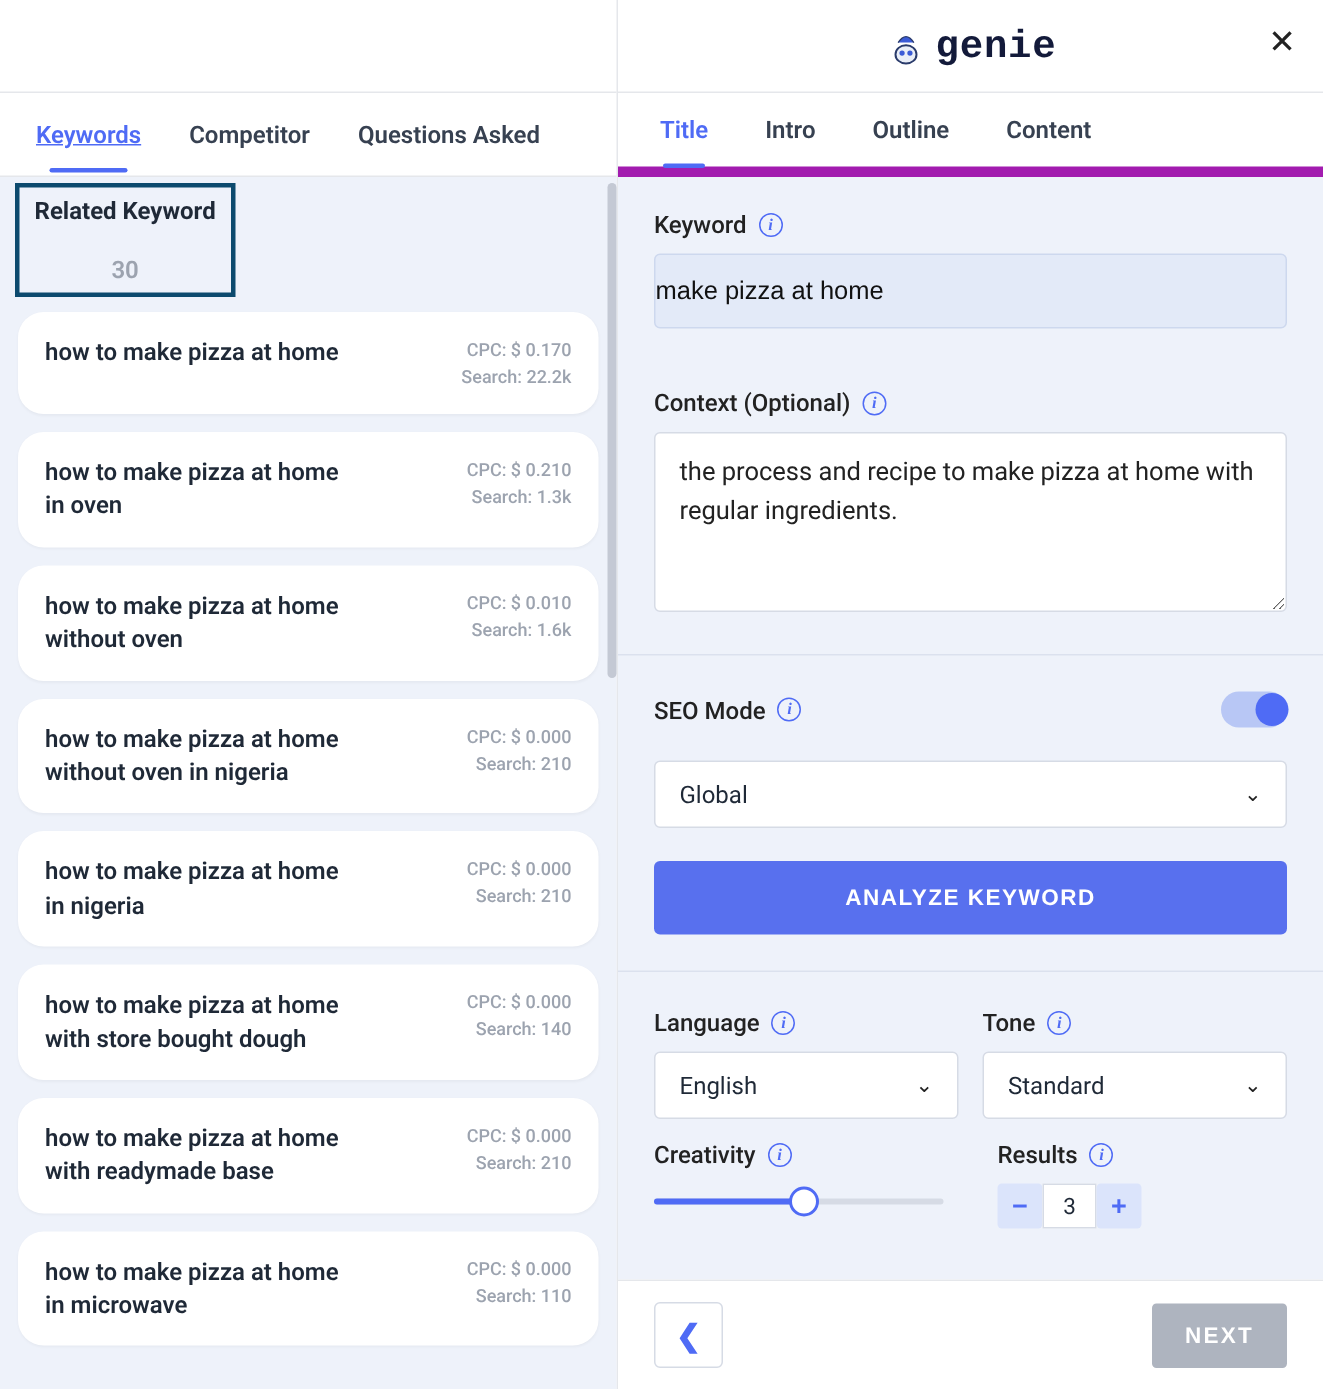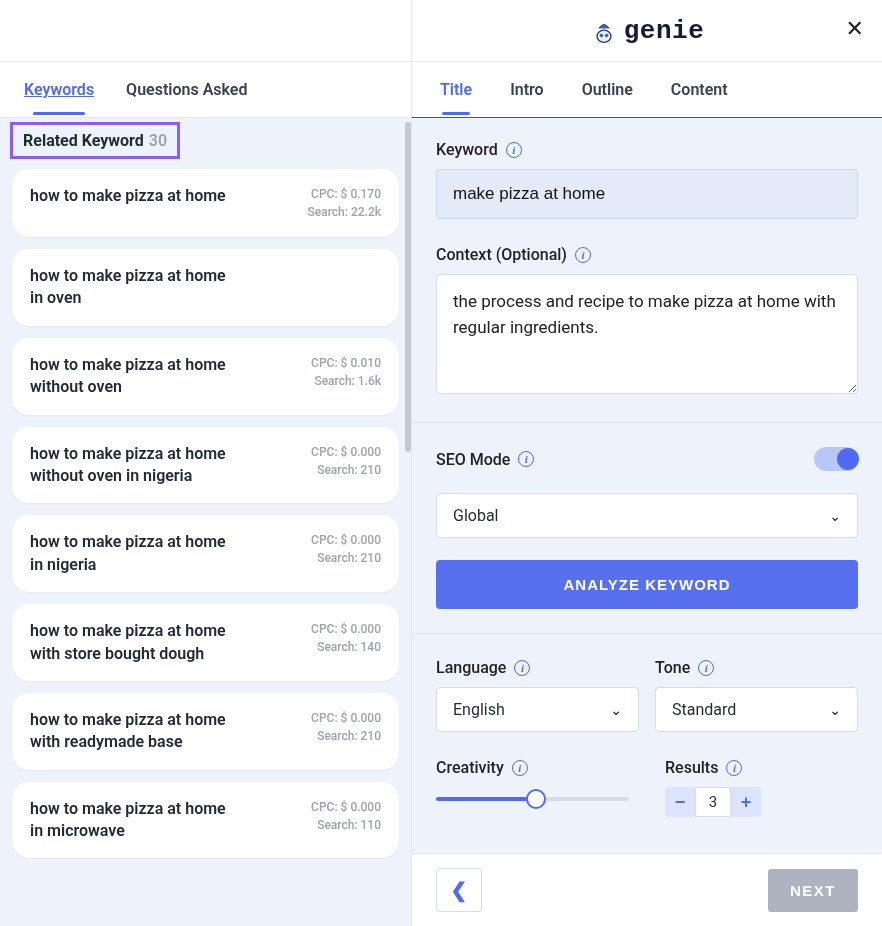--- a/index.html
+++ b/index.html
@@ -58,27 +58,28 @@
     width: 52px;
     margin: 0 auto;
   }
   .left-body {
     background: #eef2fa;
     flex: 1;
     overflow-y: auto;
     padding: 0 12px 12px 12px;
   }
   .rel-kw-box {
-    border: 3px solid #8b5cf6;
+    border: 3px solid #0c4a6e;
     padding: 6px 10px;
     display: inline-flex;
     align-items: center;
-    gap: 5px;
+    gap: 20px;
     margin: 4px 0 10px -2px;
     background: #eef2fa;
+    flex-direction: column;
   }
   .rel-kw-label {
     font-weight: 700;
     font-size: 16px;
     color: #1f2937;
   }
   .rel-kw-count {
     color: #9ca3af;
     font-size: 16px;
     font-weight: 600;
@@ -157,21 +158,21 @@
     color: #222;
     cursor: pointer;
     line-height: 1;
   }
   .tabs-right {
     display: flex;
     align-items: center;
     padding: 0 28px;
     gap: 38px;
     height: 56px;
-    border-bottom: 1px solid #a21caf;
+    border-bottom: 7px solid #a21caf;
     font-weight: 600;
     font-size: 16px;
   }
   .tabs-right .tab {
     color: #374151;
     cursor: pointer;
     position: relative;
     padding: 15px 0;
   }
   .tabs-right .tab.active {
@@ -214,24 +215,24 @@
     color: #4f6bf5;
     font-weight: 700;
     font-style: italic;
     font-family: Georgia, serif;
   }
   .kw-input {
     width: 100%;
     background: #e3eaf8;
     border: 1px solid #cdd8ee;
     border-radius: 4px;
-    padding: 14px 16px;
+    padding: 14px 0;
     font-size: 17px;
     color: #111;
-    margin-bottom: 26px;
+    margin-bottom: 40px;
   }
   .ctx-textarea {
     width: 100%;
     background: #fff;
     border: 1px solid #d6dbe5;
     border-radius: 4px;
     padding: 14px 16px;
     font-size: 17px;
     color: #222;
     height: 120px;
@@ -295,21 +296,21 @@
     padding: 16px;
     margin-top: 22px;
     cursor: pointer;
   }
   .two-col {
     display: flex;
     gap: 16px;
   }
   .two-col > div { flex: 1; }
   .creativity-row {
-    margin-top: 26px;
+    margin-top: 14px;
     display: flex;
     gap: 36px;
   }
   .creativity-row > div { flex: 1; }
   .slider {
     position: relative;
     height: 24px;
     margin-top: 8px;
   }
   .slider-track {
@@ -401,37 +402,42 @@
 </style>
 </head>
 <body>
 
 <div class="app">
 
   <div class="left-panel">
     <div class="left-top-space"></div>
     <div class="tabs-left">
       <div class="tab active">Keywords</div>
+      <div class="tab">Competitor</div>
       <div class="tab">Questions Asked</div>
     </div>
     <div class="left-body">
       <div class="rel-kw-box">
         <span class="rel-kw-label">Related Keyword</span>
         <span class="rel-kw-count">30</span>
       </div>
       <div id="kw-list">
           <div class="kw-card">
             <div class="kw-text">how to make pizza at home</div>
             <div class="kw-stats">
               <div>CPC: $ 0.170</div>
               <div>Search: 22.2k</div>
             </div>
           </div>
           <div class="kw-card">
             <div class="kw-text">how to make pizza at home in oven</div>
+            <div class="kw-stats">
+              <div>CPC: $ 0.210</div>
+              <div>Search: 1.3k</div>
+            </div>
           </div>
           <div class="kw-card">
             <div class="kw-text">how to make pizza at home without oven</div>
             <div class="kw-stats">
               <div>CPC: $ 0.010</div>
               <div>Search: 1.6k</div>
             </div>
           </div>
           <div class="kw-card">
             <div class="kw-text">how to make pizza at home without oven in nigeria</div>

